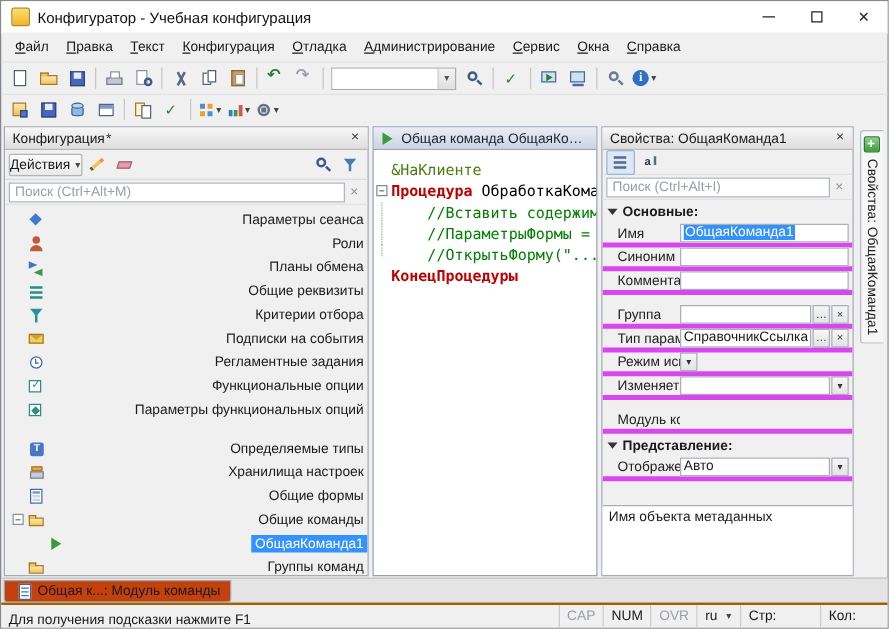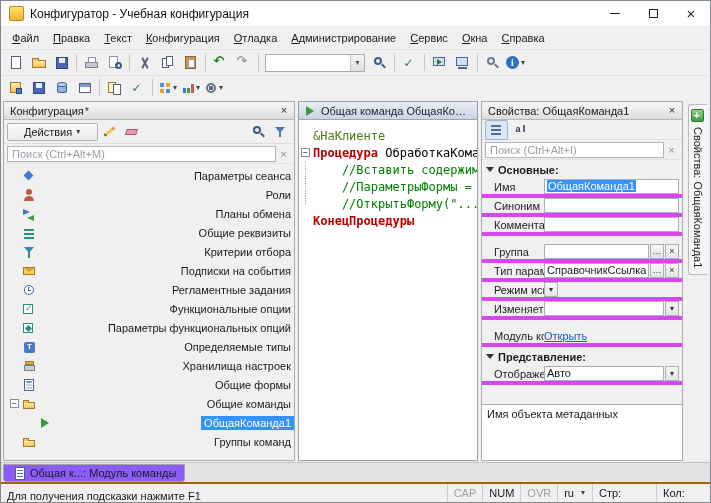--- a/index.html
+++ b/index.html
@@ -120,21 +120,21 @@
 .main{flex:1;display:flex;padding:2px 2px 1px;gap:3px;min-height:0}
 .panel{background:#f0f0f0;border:1px solid #a7abb2;display:flex;flex-direction:column;min-height:0}
 .cfgp{width:292px;flex:none}
 .propp{width:202px;flex:none}
 .pcap{height:18px;flex:none;display:flex;align-items:center;background:linear-gradient(#f7f7f7,#dedede);border-bottom:1px solid #b8b8b8;padding:0 2px 0 6px}
 .cap-t{flex:1;overflow:hidden;white-space:nowrap;text-overflow:ellipsis}
 .cap-mod{color:#333;margin:0 3px 0 1px}
 .pclose{width:16px;height:14px;text-align:center;line-height:13px;color:#333;flex:none}
 
 .actions{height:24px;flex:none;display:flex;align-items:center;gap:2px;padding:0 3px;border-bottom:1px solid #dcdcdc}
-.act-btn{height:18px;display:inline-flex;align-items:center;gap:4px;padding:0 16px;border:1px solid #b0b4ba;border-radius:2px;background:linear-gradient(#fbfbfb,#e9e9e9)}
+.act-btn{height:18px;display:inline-flex;align-items:center;gap:4px;padding:0 0;border:1px solid #b0b4ba;border-radius:2px;background:linear-gradient(#fbfbfb,#e9e9e9)}
 .sbtn{width:20px;height:20px;display:inline-flex;align-items:center;justify-content:center;border:1px solid transparent;border-radius:2px}
 .flexsp{flex:1}
 .searchrow{height:20px;flex:none;display:flex;align-items:center;padding:1px 3px;border-bottom:1px solid #e2e2e2}
 .searchrow input{flex:1;min-width:0;height:16px;border:1px solid #b0b6be;font:11px "Liberation Sans",sans-serif;padding:0 4px;color:#333;outline:none}
 .searchrow input::placeholder{color:#9aa0a8}
 .sclear{width:15px;text-align:center;color:#8a9098;flex:none}
 
 
 .tree{flex:1;overflow:hidden;padding-top:2px}
 .trow{height:19px;display:flex;align-items:center;white-space:nowrap}
@@ -174,21 +174,21 @@
 .plink{color:#0563c1;text-decoration:underline}
 .pdesc{height:56px;flex:none;margin-top:auto;background:#fff;border-top:1px solid #aab0b8;padding:3px 5px}
 
 
 .rstrip{flex:1;display:flex;flex-direction:column;align-items:center;padding-top:2px;min-width:0}
 .vtab{margin-top:1px;display:flex;flex-direction:column;align-items:center;gap:3px;padding:3px 1px 6px;border:1px solid #b8bcc2;border-right:none;border-radius:3px 0 0 3px;background:#f6f6f6}
 .vtab-t{writing-mode:vertical-rl;white-space:nowrap;color:#222}
 
 
 .tabbar{height:20px;flex:none;display:flex;align-items:flex-start;padding:1px 2px 0;background:#e4e4e4;border-top:1px solid #c2c2c2}
-.btab{height:18px;display:inline-flex;align-items:center;gap:4px;padding:0 8px;background:#8b5cf6;border:1px solid #a0a4aa;border-radius:0 0 3px 3px;white-space:nowrap}
+.btab{height:18px;display:inline-flex;align-items:center;gap:4px;padding:0 8px;background:#c2410c;border:1px solid #a0a4aa;border-radius:0 0 3px 3px;white-space:nowrap}
 .statusbar{height:20px;flex:none;display:flex;align-items:flex-end;background:#f0f0f0;border-top:2px solid #a16207}
 .st-hint{flex:1;min-width:0;padding:0 6px;white-space:nowrap;overflow:hidden}
 .st-cell{flex:none;height:18px;line-height:18px;border-left:1px solid #cdcdcd;padding:0 6px;text-align:center}
 .st-dim{color:#9aa0a6}
 .st-lang{display:inline-flex;align-items:center;gap:7px}
 .st-left{text-align:left}
 .w64{width:64px}.w54{width:54px}
 </style>
 </head>
 <body>
@@ -387,21 +387,21 @@
           <div class="trow" style="padding-left: 6px;">
             <span class="texp"></span>
             <span class="ti tree t-option"></span>
             <span class="tlab">Функциональные опции</span>
           </div>
           <div class="trow" style="padding-left: 6px;">
             <span class="texp"></span>
             <span class="ti tree t-optparam"></span>
             <span class="tlab">Параметры функциональных опций</span>
           </div>
-          <div class="trow" style="padding-left: 6px;">
+          <div class="trow" style="padding-left: 6px; margin-top: 12px;">
             <span class="texp"></span>
             <span class="ti tree t-type"></span>
             <span class="tlab">Определяемые типы</span>
           </div>
           <div class="trow" style="padding-left: 6px;">
             <span class="texp"></span>
             <span class="ti tree t-storage"></span>
             <span class="tlab">Хранилища настроек</span>
           </div>
           <div class="trow" style="padding-left: 6px;">
@@ -508,23 +508,20 @@
           <div class="prow">
             <span class="plab">Изменяет данные</span>
             <span class="pval">
               <span class="pbox"></span>
               <span class="pbtn dd">▾</span>
             </span>
           </div>
           <div class="prow spacerrow"></div>
           <div class="prow">
             <span class="plab">Модуль команды</span>
-            <span class="pval">
-              <span class="plink">Открыть</span>
-            </span>
           </div>
           <div class="prow section">
             <span class="tri"></span>
             <span>Представление:</span>
           </div>
           <div class="prow">
             <span class="plab">Отображение</span>
             <span class="pval">
               <span class="pbox">Авто</span>
               <span class="pbtn dd">▾</span>

